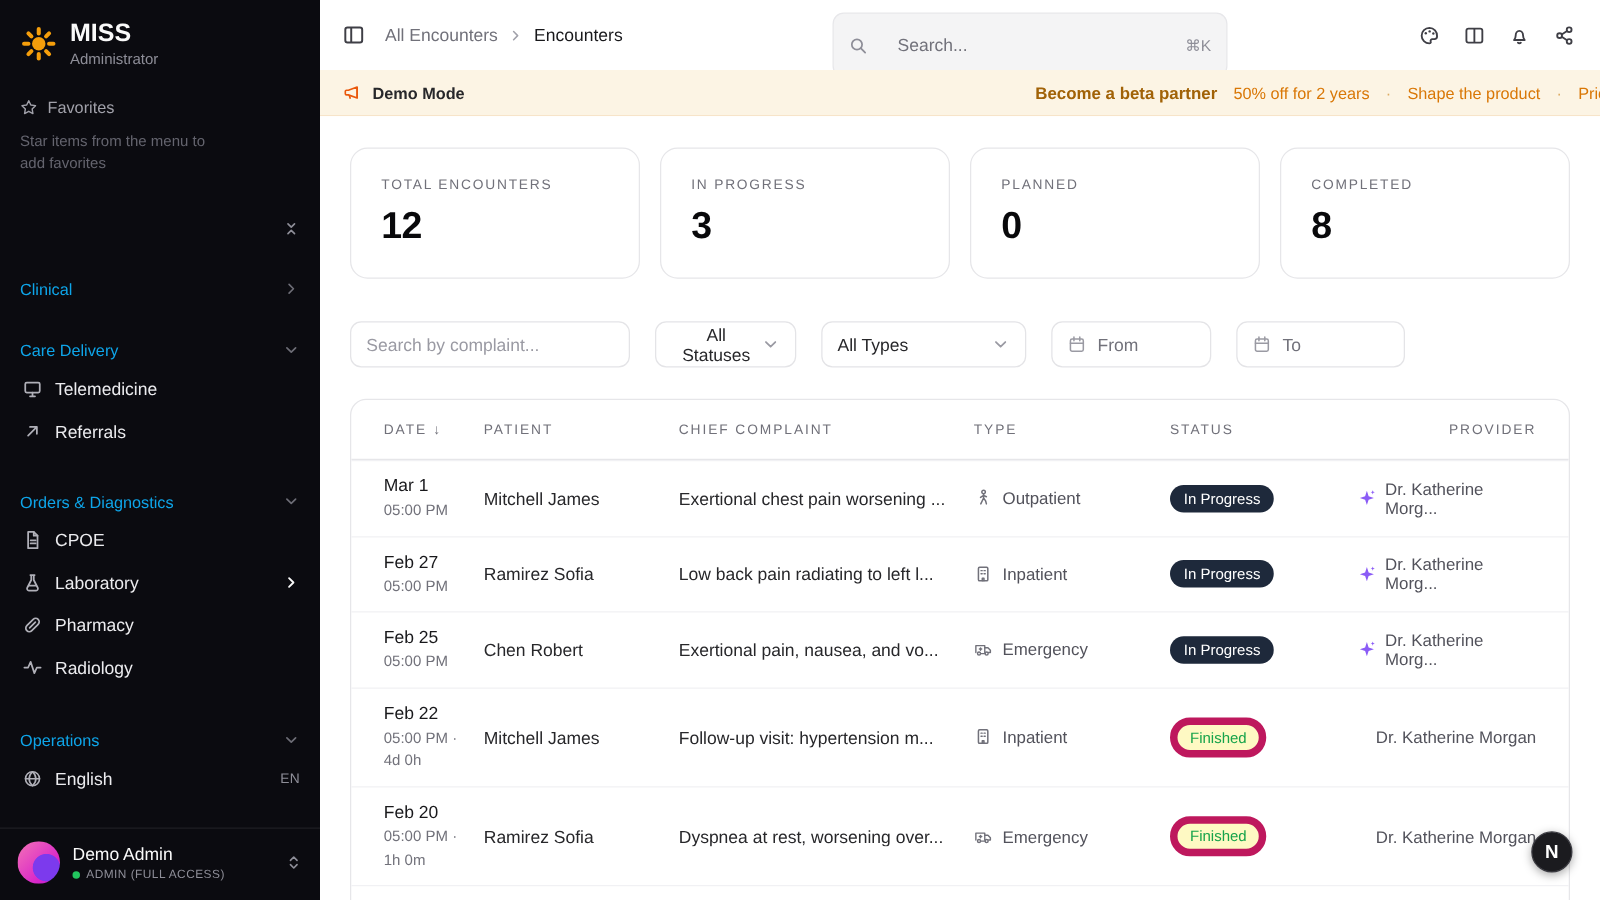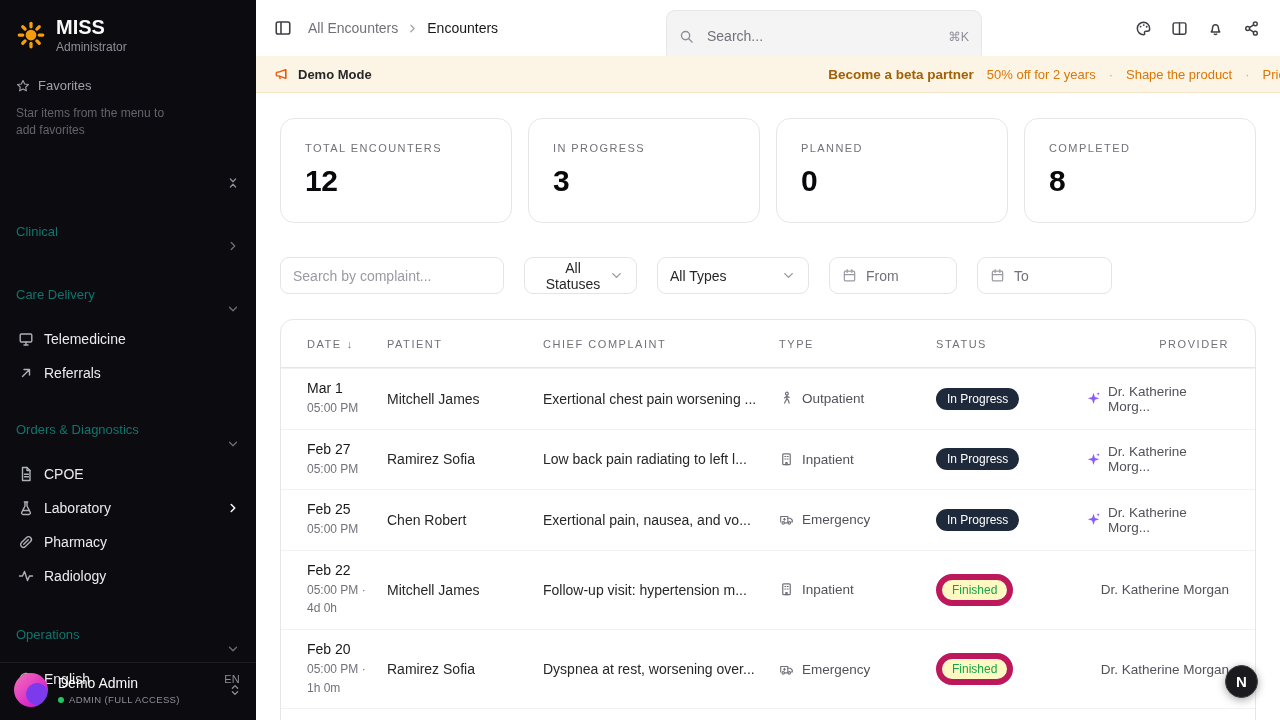--- a/index.html
+++ b/index.html
@@ -11,21 +11,21 @@
   
   .sidebar { position:absolute; left:0; top:0; width:256px; height:720px; background:#0b0b10; color:#e4e4e7; }
   .sb-header { display:flex; align-items:center; gap:10px; padding:15px 16px 12px; }
   .sb-logo { width:30px; height:30px; flex:none; }
   .sb-title { font-size:20px; font-weight:700; color:#fafafa; line-height:1.2; }
   .sb-subtitle { font-size:12px; color:#8e8e98; margin-top:1px; }
   .sb-fav { padding:12px 16px 0; }
   .sb-fav-head { display:flex; align-items:center; gap:8px; font-size:13px; color:#a1a1aa; }
   .sb-fav-empty { margin-top:12px; font-size:12px; color:#64646e; line-height:1.45; width:162px; }
   .sb-collapse { position:absolute; right:16px; top:176px; color:#8e8e98; cursor:pointer; background:none; border:none; }
-  .sb-group { display:flex; padding:6px 16px; font-size:13px; color:#0f766e; cursor:pointer;flex-direction:column; }
+  .sb-group { display:flex; align-items:center; padding:6px 16px; font-size:13px; color:#0ea5e9; cursor:pointer; }
   .sb-group .chev { margin-left:auto; color:#6d6d76; }
   .sb-item { display:flex; align-items:center; gap:10px; padding:9px 16px 9px 18px; font-size:14px; color:#ececef; cursor:pointer; }
   .sb-item .ic { color:#b0b0b8; }
   .sb-item .trail { margin-left:auto; }
   .sb-item .trail-chev { margin-left:auto; color:#fafafa; }
   .sb-badge { font-size:11px; color:#8e8e98; letter-spacing:.02em; }
   .mt-group1 { margin-top:78px; }
   .mt-group2 { margin-top:22px; }
   .mt-group3 { margin-top:26px; }
   .mt-group4 { margin-top:28px; }
@@ -37,21 +37,21 @@
   .dot-green { width:6px; height:6px; border-radius:50%; background:#22c55e; flex:none; }
   .sb-footer .chev { margin-left:auto; color:#8e8e98; }
 
   
   .topbar { position:absolute; left:256px; top:0; width:1024px; height:56px; display:flex; align-items:center; padding:0 20px 0 18px; background:#fff; }
   .icon-btn { background:none; border:none; color:#3f3f46; cursor:pointer; padding:0; display:flex; align-items:center; }
   .breadcrumb { display:flex; align-items:center; gap:8px; margin-left:16px; font-size:14px; }
   .bc-link { color:#71717a; cursor:pointer; }
   .bc-sep { color:#a1a1aa; }
   .bc-current { color:#18181b; font-weight:500; }
-  .searchbox { position:absolute; left:410px; top:10px; width:316px; height:52px; background:#f4f4f5; border:1px solid #e7e7ea; border-radius:9px; display:flex; align-items:center; gap:13px; padding:0 12px; }
+  .searchbox { position:absolute; left:410px; top:10px; width:316px; height:52px; background:#f4f4f5; border:1px solid #e7e7ea; border-radius:9px; display:flex; align-items:center; gap:24px; padding:0 12px; }
   .searchbox .ic { color:#8e8e98; width:15px; height:15px; }
   .searchbox input { flex:1; border:none; outline:none; background:transparent; font-size:14px; color:#18181b; font-family:inherit; }
   .searchbox input::placeholder { color:#71717a; }
   .search-kbd { font-size:12.5px; color:#8e8e98; }
   .topbar-right { margin-left:auto; display:flex; align-items:center; gap:19px; }
   .topbar-right .ic { width:17px; height:17px; }
 
   
   .banner { position:absolute; left:256px; top:56px; width:1144px; height:37px; background:#fcf4e4; border-bottom:1px solid rgba(217,119,6,.12); display:flex; align-items:center; gap:9px; padding:0 18px; font-size:13px; }
   .banner .b-ic { color:#ea580c; }
@@ -70,21 +70,21 @@
   .card-label { font-size:11px; font-weight:500; letter-spacing:.13em; color:#71717a; }
   .card-value { font-size:30px; line-height:36px; font-weight:700; color:#09090b; margin-top:9px; letter-spacing:-.5px; }
 
   .filters { display:flex; gap:20px; margin:34px 24px 0; height:37px; }
   .filters > * { border:1px solid #e4e4e7; border-radius:9px; background:#fff; font-size:14px; }
   .f-input { width:224px; padding:0 12px; outline:none; color:#18181b; font-family:inherit; }
   .f-input::placeholder { color:#9a9aa3; }
   .f-select { display:flex; align-items:center; justify-content:space-between; padding:0 12px; color:#27272a; cursor:pointer; }
   .f-select .ic, .f-date .ic { color:#9a9aa3; width:15px; height:15px; }
   .f-status { width:113px;text-align:center; }
-  .f-type { width:152px; }
+  .f-type { width:164px; }
   .f-date { display:flex; align-items:center; gap:9px; padding:0 12px; color:#71717a; cursor:pointer; }
   .f-from { width:128px; }
   .f-to { width:135px;text-align:center; }
 
   
   .table { margin:25px 24px 0; border:1px solid #e6e6e9; border-radius:13px; background:#fff; overflow:hidden; }
   .trow { display:grid; grid-template-columns:80px 156px 236px 157px 150px minmax(0,1fr); padding:0 26px; align-items:center; }
   .thead { height:48px; border-bottom:1px solid #e6e6e9; }
   .th { font-size:11px; font-weight:500; letter-spacing:.14em; color:#71717a; cursor:pointer; display:flex; align-items:center; gap:5px; }
   .th-right { justify-self:end; }

